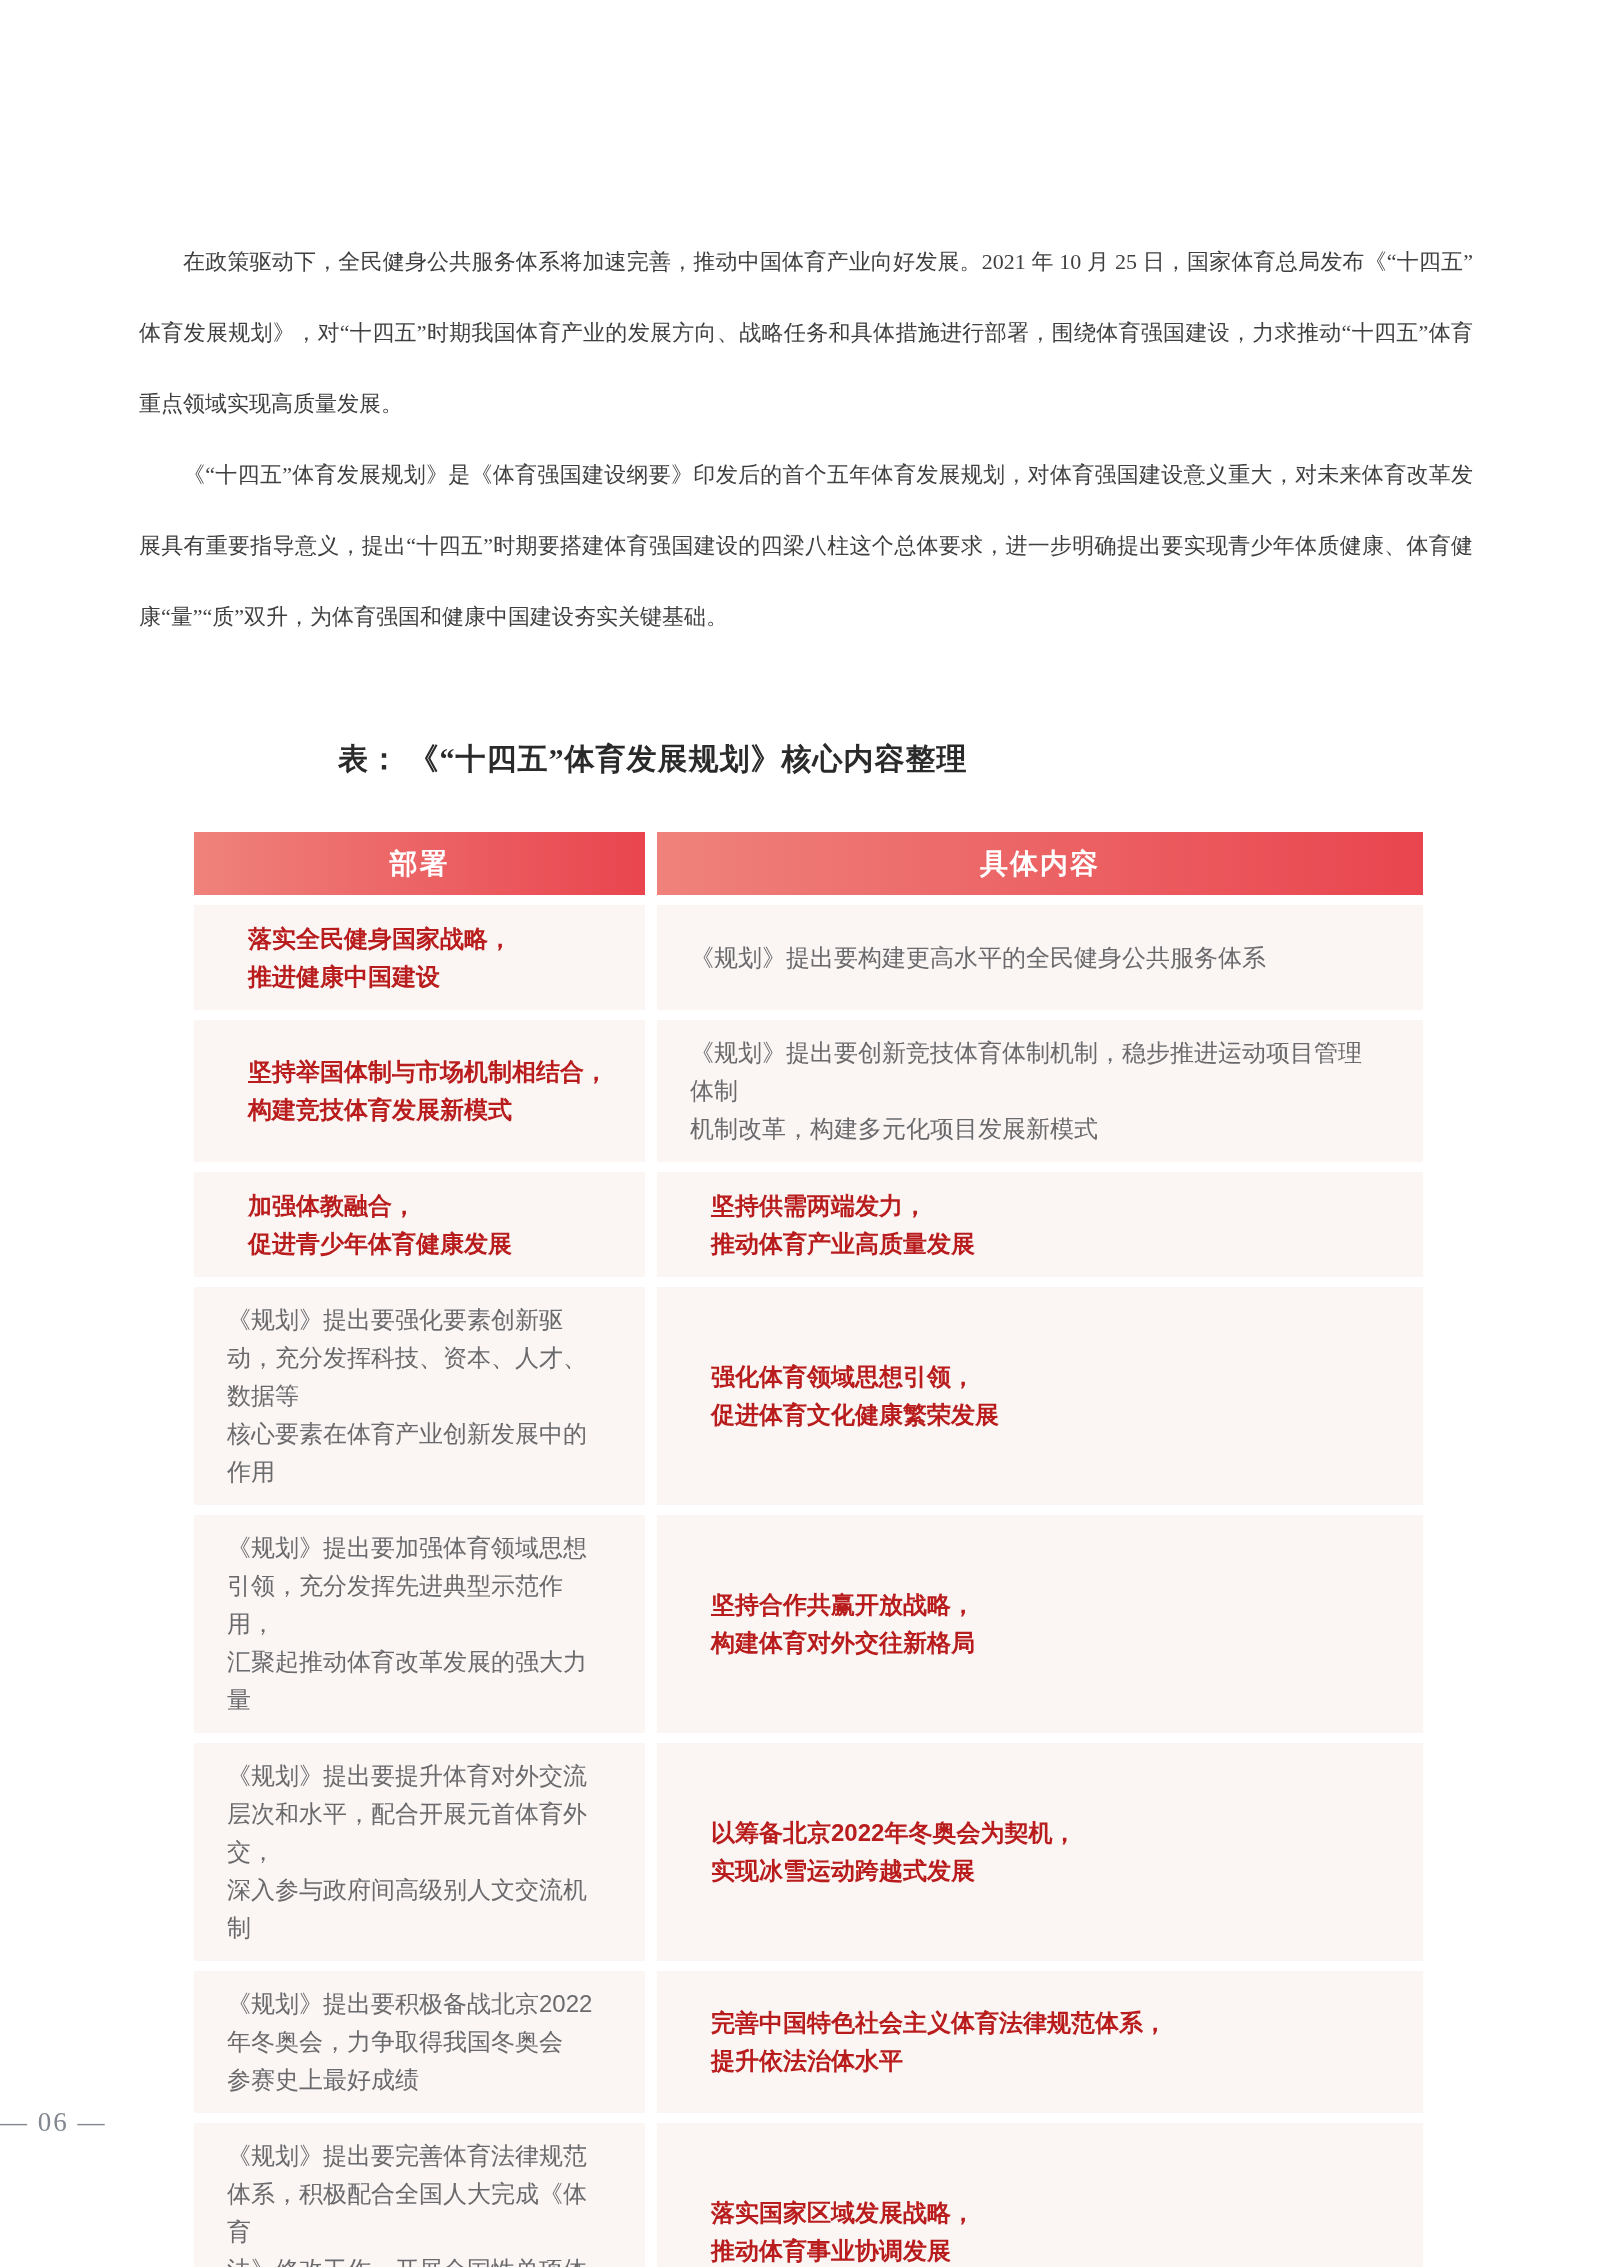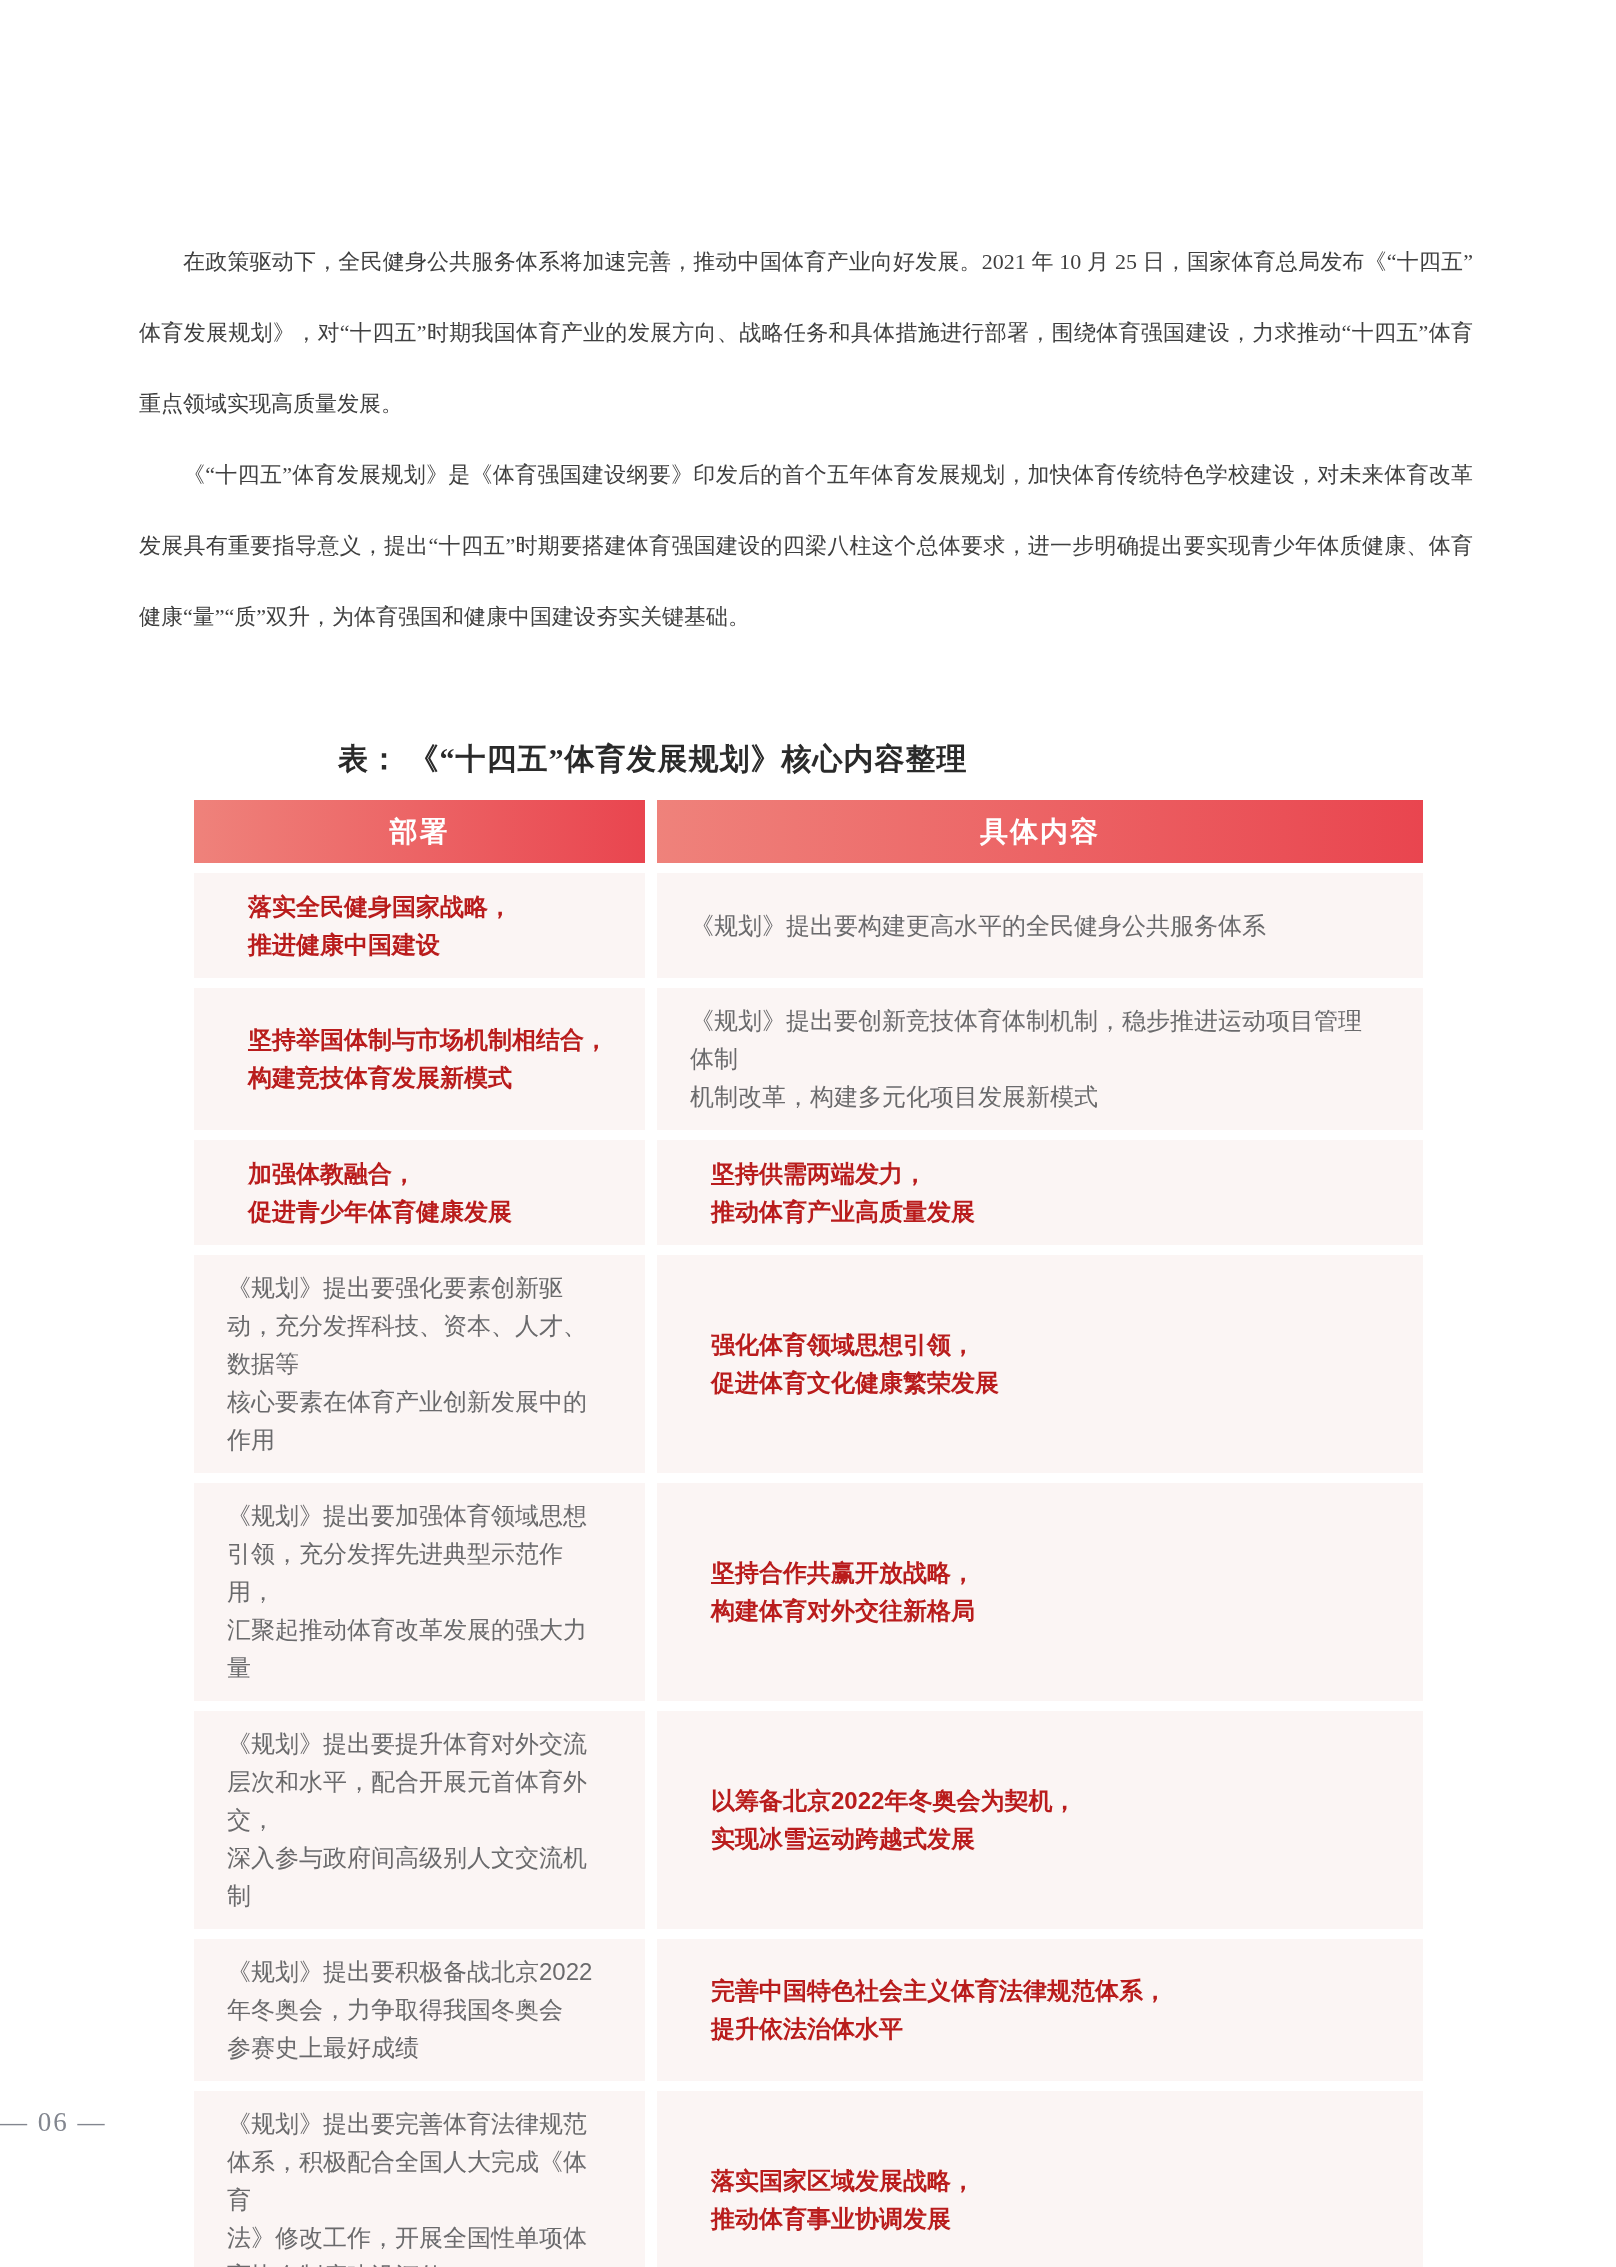--- a/index.html
+++ b/index.html
@@ -17,21 +17,21 @@
   .body-text p{
     margin:0;
     text-indent:2em;
     font-size:22px;
     line-height:71px;
     color:#3f3f3f;
     text-align:justify;
   }
   
   .table-title{
-    margin:87px 0 20px 338px;
+    margin:87px 0 52px 338px;
     font-size:30px;
     font-weight:bold;
     color:#2a2a2a;
     letter-spacing:1px;
   }
   
   .core-table{
     margin:0 194px;
     display:grid;
     grid-template-columns:451px 1fr;
@@ -78,21 +78,21 @@
     letter-spacing:2px;
   }
 </style>
 </head>
 <body>
 
 <div class="page">
 
   <div class="body-text">
     <p>在政策驱动下，全民健身公共服务体系将加速完善，推动中国体育产业向好发展。2021 年 10 月 25 日，国家体育总局发布《“十四五”体育发展规划》，对“十四五”时期我国体育产业的发展方向、战略任务和具体措施进行部署，围绕体育强国建设，力求推动“十四五”体育重点领域实现高质量发展。</p>
-    <p>《“十四五”体育发展规划》是《体育强国建设纲要》印发后的首个五年体育发展规划，加快体育传统特色学校建设，对未来体育改革发展具有重要指导意义，提出“十四五”时期要搭建体育强国建设的四梁八柱这个总体要求，进一步明确提出要实现青少年体质健康、体育健康“量”“质”双升，为体育强国和健康中国建设夯实关键基础。</p>
+    <p>《“十四五”体育发展规划》是《体育强国建设纲要》印发后的首个五年体育发展规划，对体育强国建设意义重大，对未来体育改革发展具有重要指导意义，提出“十四五”时期要搭建体育强国建设的四梁八柱这个总体要求，进一步明确提出要实现青少年体质健康、体育健康“量”“质”双升，为体育强国和健康中国建设夯实关键基础。</p>
   </div>
 
   <div class="table-title">表： 《“十四五”体育发展规划》核心内容整理</div>
 
   <div class="core-table">
     <div class="th">部署</div>
     <div class="th">具体内容</div>
 
     <div class="cell deploy">落实全民健身国家战略，
 推进健康中国建设</div>

